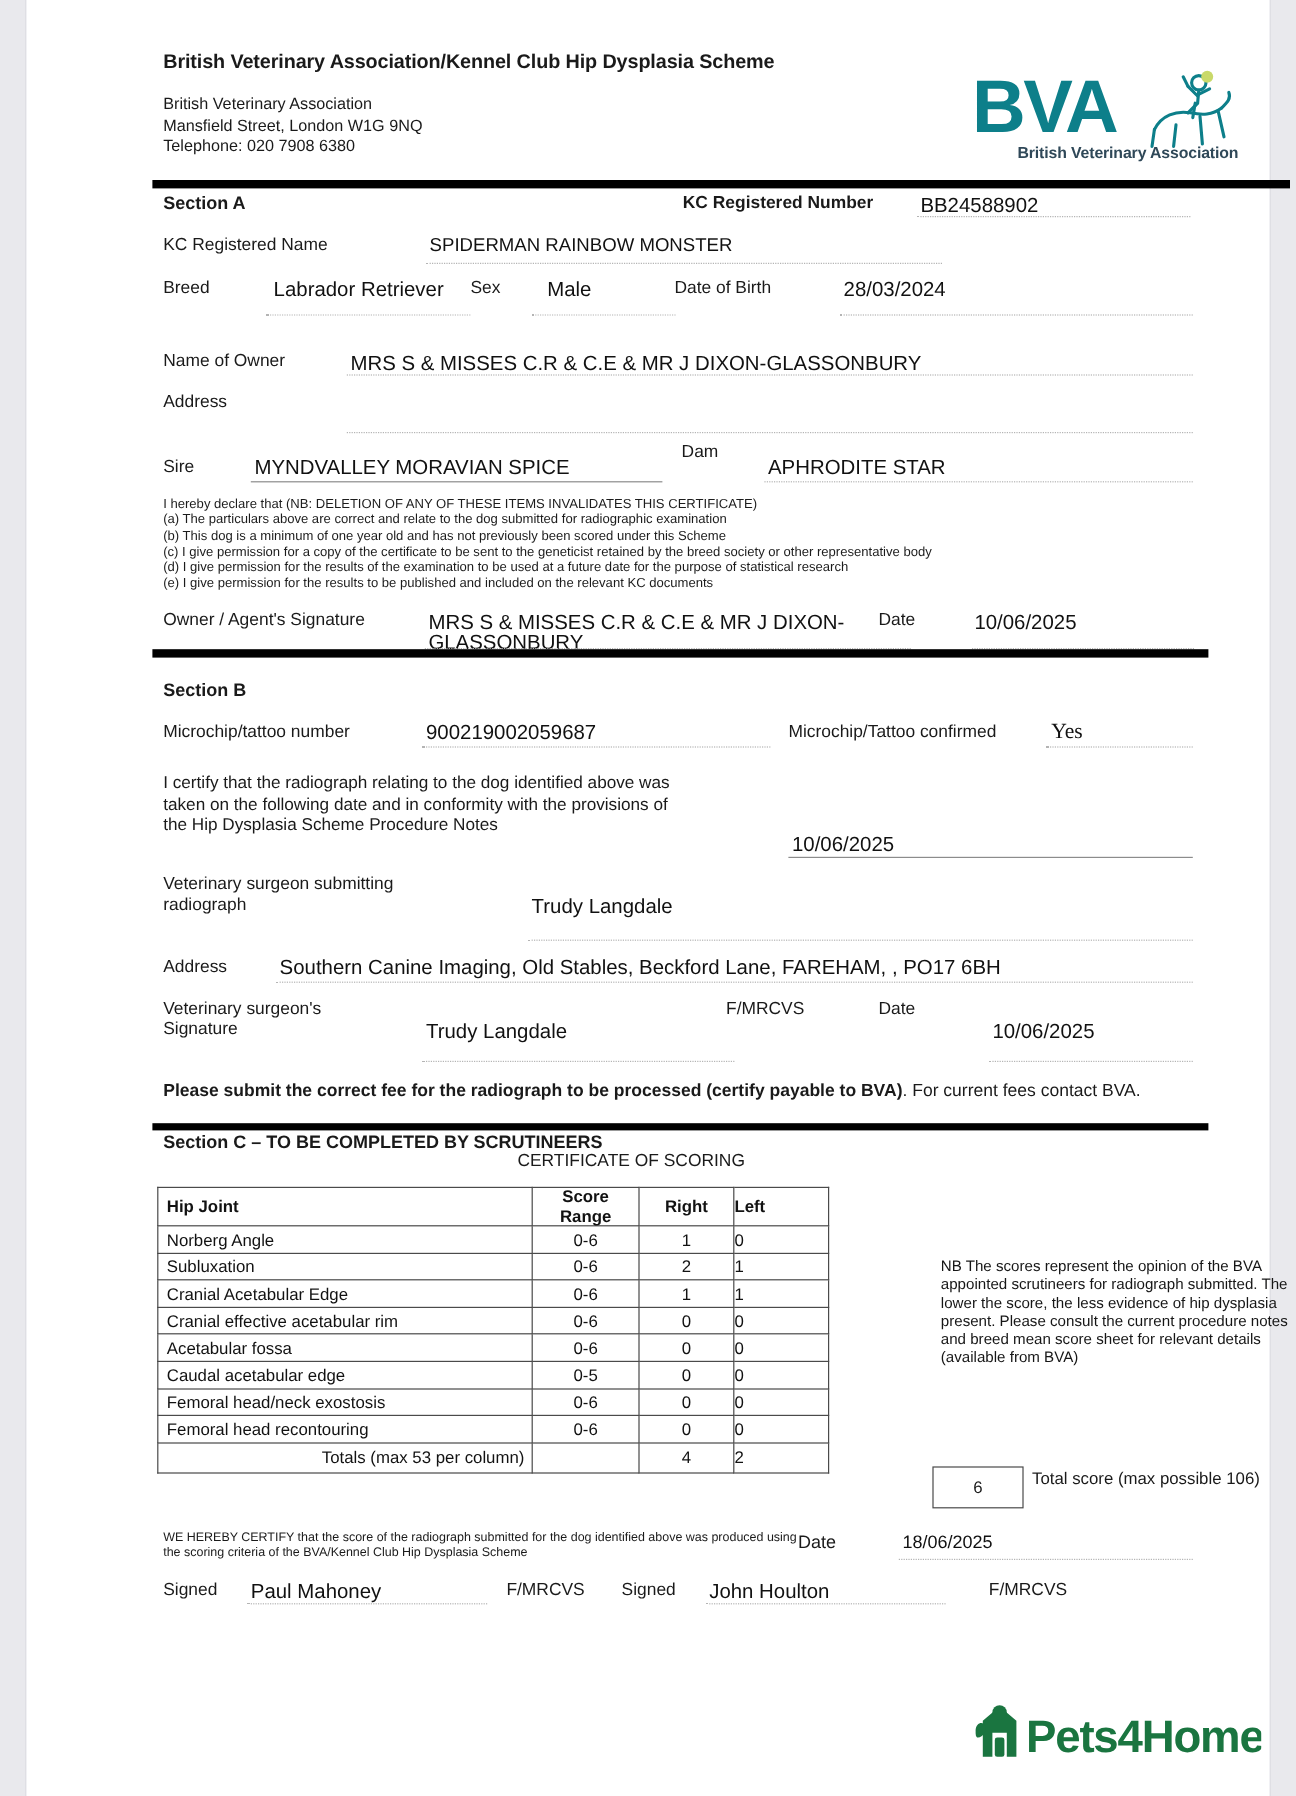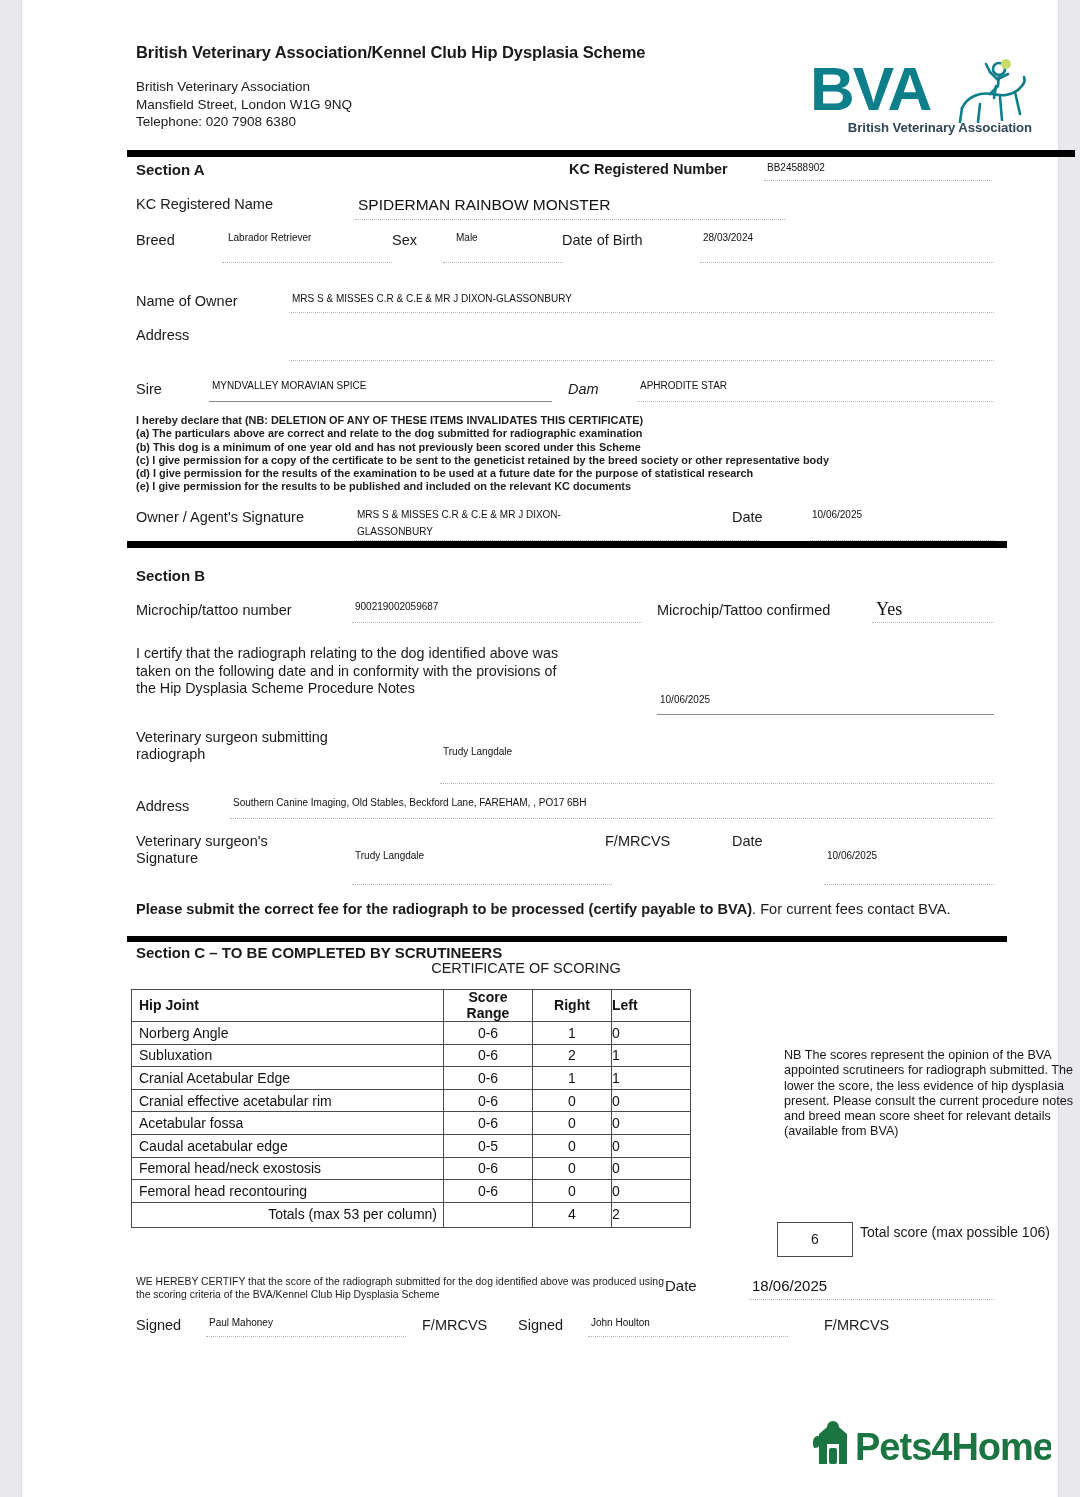--- a/index.html
+++ b/index.html
@@ -54,38 +54,38 @@
 
   
   .bar { position: absolute; background: #000; }
   .bar-a { left: 15px; top: 150px; width: 948px; height: 7px; }
   .bar-b { left: 15px; top: 541px; width: 880px; height: 7px; }
   .bar-c { left: 15px; top: 936px; width: 880px; height: 6px; }
 
   
   .lbl { position: absolute; font-size: 14.5px; color: #1a1a1a; white-space: pre; }
   .lbl-b { font-weight: bold; }
-  .val { position: absolute; font-size: 10px; color: #111; white-space: pre; }
+  .val { position: absolute; font-size: 17px; color: #111; white-space: pre; }
   .sec-h { position: absolute; font-size: 15px; font-weight: bold; }
 
   
   .dline {
     position: absolute; height: 0;
     border-bottom: 1.6px dotted #b4b4b4;
   }
   .sline {
     position: absolute; height: 0;
     border-bottom: 1.3px solid #8c8c8c;
   }
 
   
   .decl {
     position: absolute; left: 24px; top: 414px;
     width: 900px;
-    font-size: 10.9px; line-height: 13.3px; color: #1c1c1c; font-weight: bold;
+    font-size: 10.9px; line-height: 13.3px; color: #1c1c1c;
   }
 
   
   .certify {
     position: absolute; left: 24px; top: 645px;
     width: 440px; font-size: 14.3px; line-height: 17.7px;
   }
 
   .feenote {
     position: absolute; left: 24px; top: 900px;
@@ -210,21 +210,21 @@
   <div class="dline" style="left:177px; top:312px; width:705px;"></div>
 
   <div class="lbl" style="left:24px; top:327px;">Address</div>
   <div class="val" style="left:180px; top:327px;"></div>
   <div class="dline" style="left:177px; top:360px; width:705px;"></div>
 
   <div class="lbl" style="left:24px; top:381px;">Sire</div>
   <div class="val" style="left:100px; top:380px;">MYNDVALLEY MORAVIAN SPICE</div>
   <div class="sline" style="left:97px; top:401px; width:343px;"></div>
 
-  <div class="lbl" style="left:456px; top:381px;font-style:italic;">Dam</div>
+  <div class="lbl" style="left:456px; top:369px;">Dam</div>
   <div class="val" style="left:528px; top:380px;">APHRODITE STAR</div>
   <div class="dline" style="left:525px; top:401px; width:357px;"></div>
 
   <div class="decl">
     <div>I hereby declare that (NB: DELETION OF ANY OF THESE ITEMS INVALIDATES THIS CERTIFICATE)</div>
     <div>(a) The particulars above are correct and relate to the dog submitted for radiographic examination</div>
     <div>(b) This dog is a minimum of one year old and has not previously been scored under this Scheme</div>
     <div>(c) I give permission for a copy of the certificate to be sent to the geneticist retained by the breed society or other representative body</div>
     <div>(d) I give permission for the results of the examination to be used at a future date for the purpose of statistical research</div>
     <div>(e) I give permission for the results to be published and included on the relevant KC documents</div>

